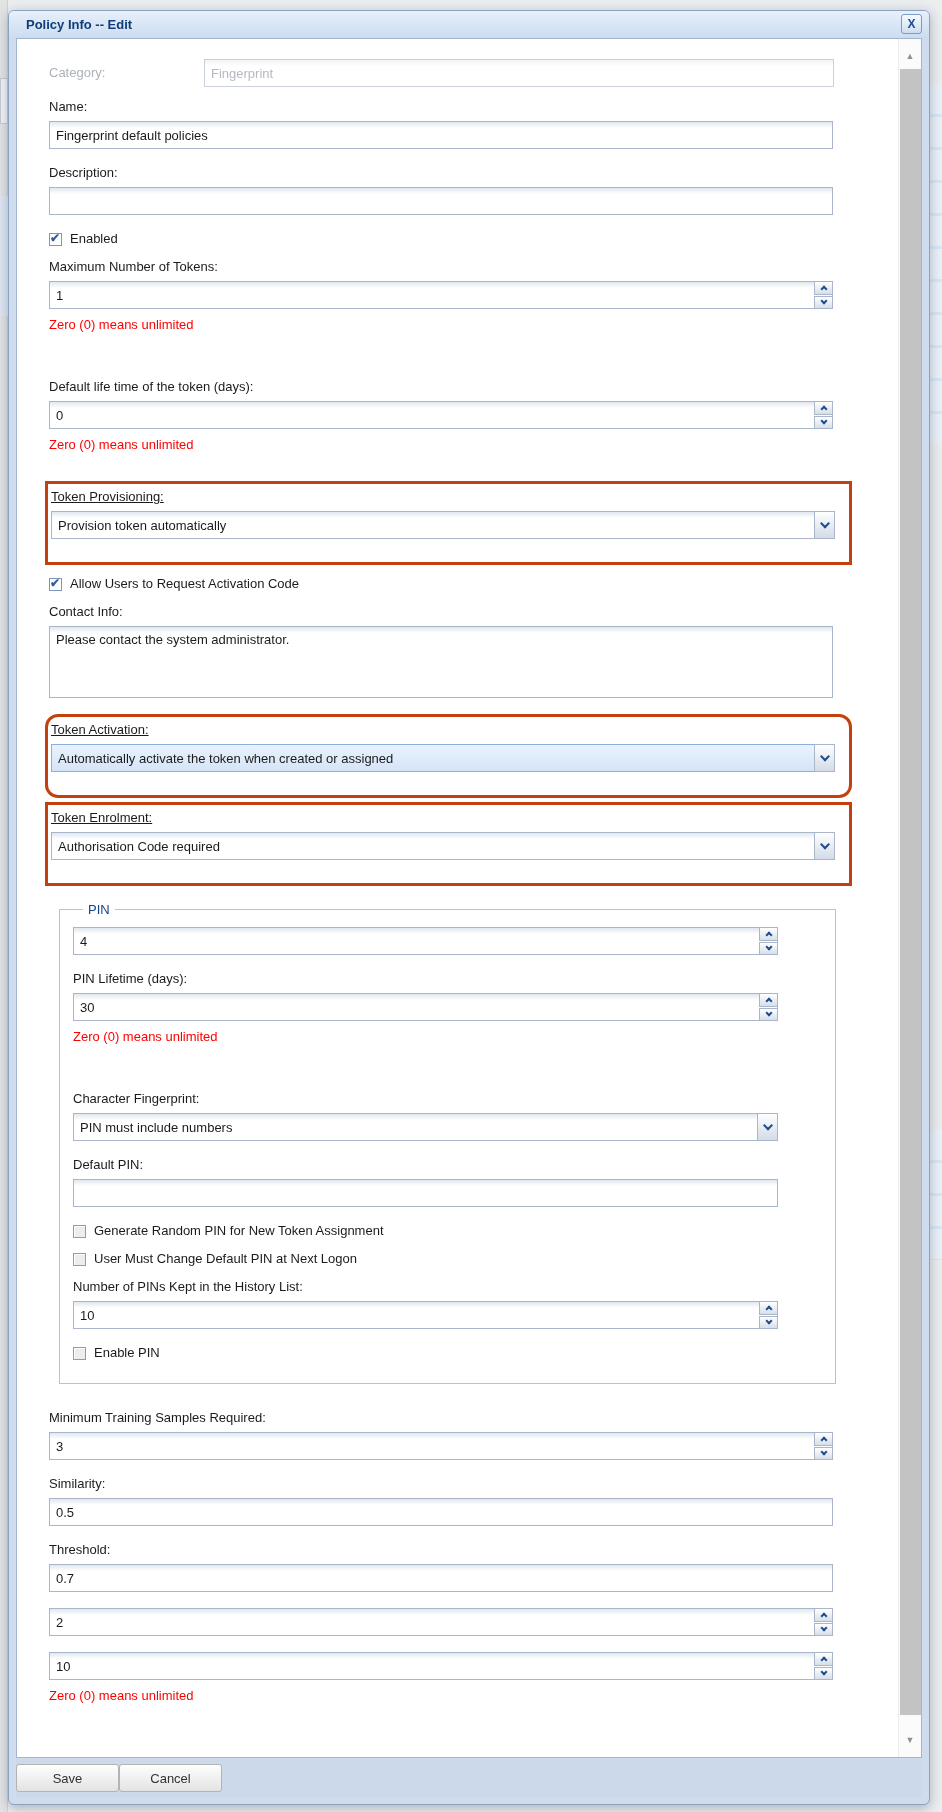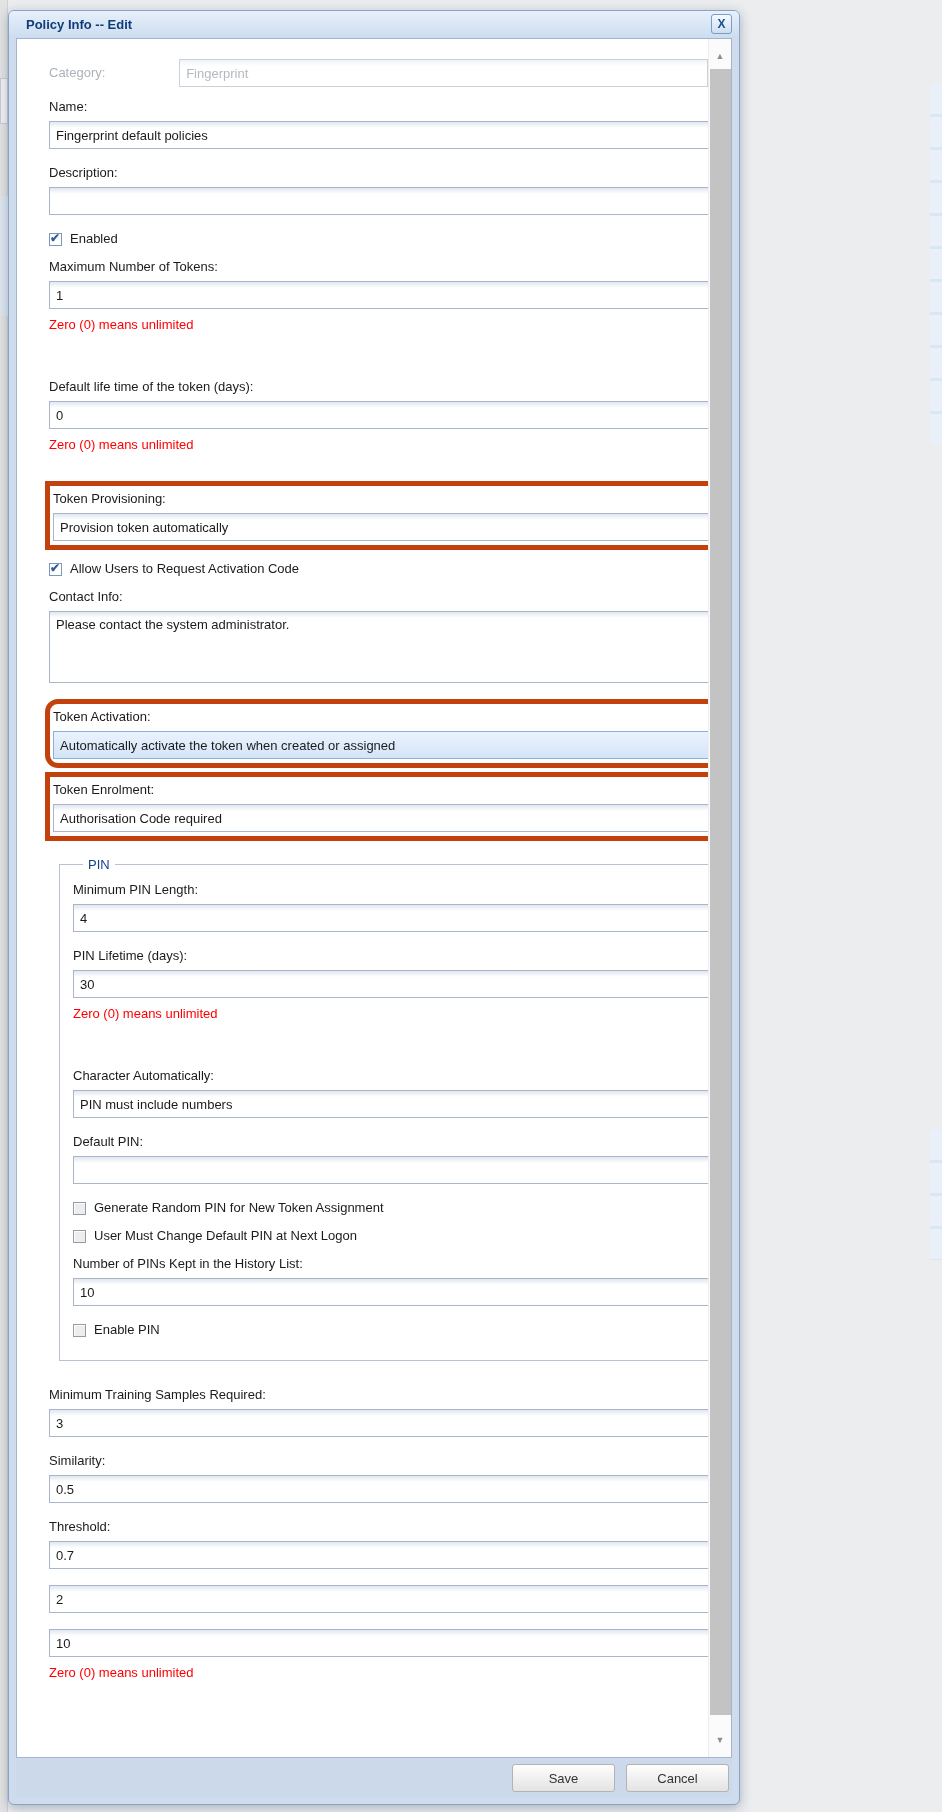--- a/index.html
+++ b/index.html
@@ -14,21 +14,21 @@
   .bg-left { position:absolute; left:0; top:0; width:8px; height:100%;
     background:#e3e3e3; border-right:1px solid #cdd3da; }
   .bg-left .frag1 { position:absolute; top:78px; left:0; width:8px; height:46px; background:#f2f3f5; border:1px solid #c4cbd4; }
   .bg-left .frag2 { position:absolute; top:196px; left:0; width:8px; height:120px; background:#dfe7f1; }
   .bg-right { position:absolute; right:0; top:84px; width:12px; height:360px;
     background:repeating-linear-gradient(to bottom,#e9f0f9 0 30px,#d9e6f4 30px 33px); }
   .bg-right2 { position:absolute; right:0; top:1130px; width:12px; height:130px;
     background:repeating-linear-gradient(to bottom,#e9f0f9 0 30px,#d9e6f4 30px 33px); }
 
   
-  .dialog { position:absolute; left:8px; top:10px; width:732px; height:1795px;
+  .dialog { position:absolute; left:8px; top:10px; width:922px; height:1795px;
     background:#cfdcee; border:1px solid #8aa3c4; border-radius:6px;
     box-shadow:0 3px 12px rgba(70,88,110,.4); }
   .titlebar { position:absolute; top:0; left:0; right:0; height:27px;
     border-radius:5px 5px 0 0;
     background:linear-gradient(#e7f0fb,#ccdcf0); }
   .title { position:absolute; left:17px; top:6px; font-weight:bold; font-size:13px; color:#0f3d79; }
   .close-btn { position:absolute; right:7px; top:3px; width:21px; height:20px;
     border:1px solid #7e9bc2; border-radius:3px;
     background:linear-gradient(#f5faff,#cddef2);
     color:#1c4e90; font-weight:bold; font-size:12px; text-align:center; line-height:18px; cursor:pointer; }
@@ -41,22 +41,22 @@
 
   
   .scrollbar { position:absolute; top:0; right:0; bottom:0; width:23px;
     background:#fbfbfb; border-left:1px solid #ececec; }
   .sb-arrow { position:absolute; left:0; width:22px; text-align:center; color:#909090; font-size:9px; line-height:12px; cursor:pointer; }
   .sb-arrow.up { top:11px; } .sb-arrow.down { bottom:11px; }
   .sb-thumb { position:absolute; left:1px; width:21px; top:30px; bottom:42px; background:#c3c3c3; cursor:grab; }
 
   
   .footer { position:absolute; left:7px; right:7px; bottom:7px; height:38px;
-    background:#ccd9ea; display:flex; justify-content:flex-end; align-items:center;
-    gap:11px; padding-right:3px; }
+    background:#ccd9ea; display:flex; justify-content:flex-start; align-items:center;
+    padding-right:3px; }
   .btn { width:103px; height:28px; border:1px solid #b3b3b3; border-radius:3px;
     background:linear-gradient(#fefefe,#e3e3e3); color:#333;
     font:13px "Liberation Sans",sans-serif; cursor:pointer; }
 
   
   .lbl { display:block; margin:0 0 6px; line-height:16px; }
   .row.inline { display:flex; align-items:center; margin-bottom:12px; }
   .row.inline .lbl { width:155px; margin:0; }
   .row.inline .field { width:630px; margin:0; }
   .field { position:relative; width:784px; height:28px; margin-bottom:16px; }
@@ -90,22 +90,22 @@
   .hint.last { margin-bottom:0; }
 
   .cbrow { display:flex; align-items:center; gap:8px; margin-bottom:12px; cursor:default; }
   .cb { position:relative; width:13px; height:13px; flex:0 0 13px;
     border:1px solid #939ba7; background:#ededed; box-shadow:inset 1px 1px 0 #ffffff; }
   .cb.checked { background:#fff; border-color:#7d96bd; }
   .mark { display:none; position:absolute; left:0px; top:-3px; color:#2e5c9e; font-size:12px; font-weight:bold; }
   .cb.checked .mark { display:block; }
   .cblbl { line-height:16px; }
 
-  .redbox { width:807px; margin-left:-4px; border:5px solid #c2410c;
-    padding:5px 0 4px 3px; margin-bottom:11px; }
+  .redbox { width:807px; margin-left:-4px; border:3px solid #c2410c;
+    padding:5px 0 23px 3px; margin-bottom:11px;text-decoration:underline; }
   .redbox .field { margin-bottom:0; }
   .redbox.tight { margin-bottom:4px;border-radius:13px; }
   .redbox.last { margin-bottom:16px; }
 
   fieldset.pin { width:777px; margin:4px 0 26px 10px; border:1px solid #b9c2d0;
     padding:10px 0 22px 13px; }
   fieldset.pin legend { color:#15428b; padding:0 5px; margin-left:10px; font-size:13px; }
   fieldset.pin .field { width:705px; }
 </style>
 </head>
@@ -219,21 +219,20 @@
           <input class="txt" readonly="" value="Authorisation Code required" style="">
           <div class="trigger">
               <i class="chev down big"></i>
             </div>
         </div>
       </div>
 
       <fieldset class="pin">
         <legend>PIN</legend>
 
-        <label class="lbl">Minimum PIN Length:</label>
         <div class="field spin">
           <input class="txt" value="4" style="">
           <div class="spinner">
             <div class="spbtn">
                 <i class="chev up"></i>
               </div>
             <div class="spbtn">
                 <i class="chev down"></i>
               </div>
           </div>
@@ -246,21 +245,21 @@
             <div class="spbtn">
                 <i class="chev up"></i>
               </div>
             <div class="spbtn">
                 <i class="chev down"></i>
               </div>
           </div>
         </div>
         <div class="hint mb-lg">Zero (0) means unlimited</div>
 
-        <label class="lbl">Character Automatically:</label>
+        <label class="lbl">Character Fingerprint:</label>
         <div class="field combo">
           <input class="txt" readonly="" value="PIN must include numbers" style="">
           <div class="trigger">
               <i class="chev down big"></i>
             </div>
         </div>
 
         <label class="lbl">Default PIN:</label>
         <div class="field">
           <input class="txt" value="" style="">

